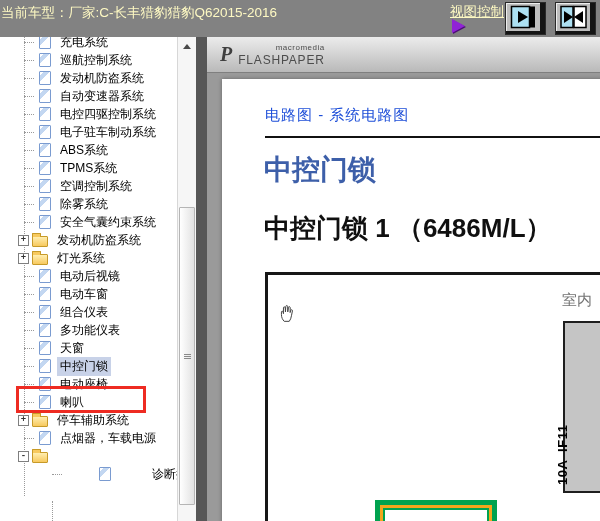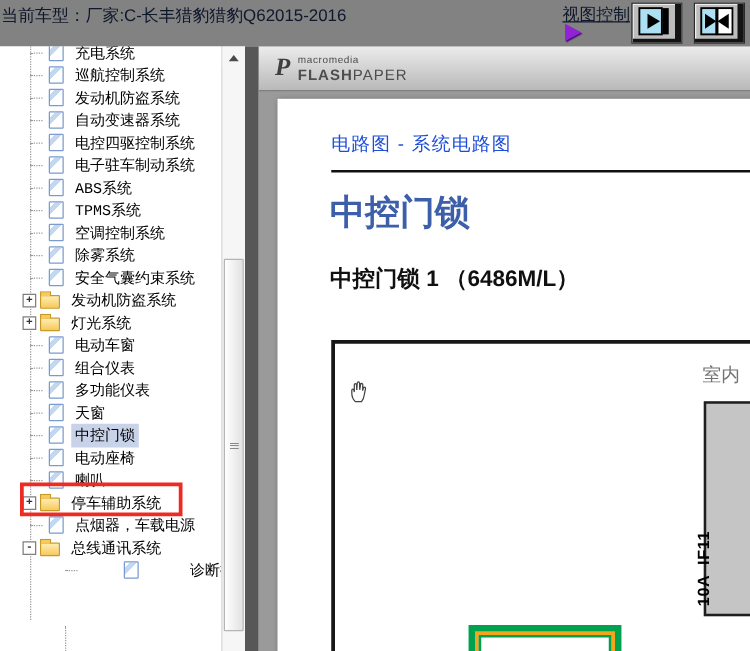--- a/index.html
+++ b/index.html
@@ -2,21 +2,21 @@
 <html><head>
 <meta charset="utf-8">
 <style>
   * { margin:0; padding:0; box-sizing:border-box; }
   html,body { width:600px; height:521px; overflow:hidden; background:#fff;
               font-family:"Liberation Sans", sans-serif; }
   .screen { position:relative; width:600px; height:521px; overflow:hidden; }
 
   
   .titlebar { position:absolute; left:0; top:0; width:600px; height:37px;
-              background:#828282; color:#0f172a; z-index:20;padding-left:28px; }
+              background:#828282; color:#fef9c3; z-index:20;padding-left:28px; }
   .tb-title { position:absolute; left:1px; top:4px; font-size:13.5px; white-space:nowrap; }
   .viewctl-label { position:absolute; left:450px; top:3px; font-size:13.5px;text-decoration:underline; }
   .viewctl-arrow { position:absolute; left:452px; top:19px; width:0; height:0;
                    border-top:7px solid transparent; border-bottom:7px solid transparent;
                    border-left:13px solid #9023d6; filter:drop-shadow(1px 1px 0 #4d0d77); }
   .panel-btn { position:absolute; top:2px; width:41px; height:33px; padding:0;
                background:#bdbdbd; border:1px solid #2a2a2a;
                box-shadow:inset -5px -3px 0 #141414, inset 1px 1px 0 #eeeeee; cursor:pointer; }
   .panel-btn svg { position:relative; left:-2px; top:0px; }
   #btn-collapse { left:505px; } #btn-split { left:555px; }
@@ -37,21 +37,21 @@
               background:#fff; font:bold 9px/9px "Liberation Mono",monospace;
               text-align:center; color:#333; }
   .icon-doc { width:12px; height:14px; margin-left:5px; flex:none; border:1px solid #7a9bd0;
               border-radius:1px;
               background:linear-gradient(315deg,#fff 0 9px,#c3d7f1 9px 13px,#fff 13px); }
   .icon-folder { position:relative; width:16px; height:11px; margin-left:3px; margin-top:2px; flex:none;
                  background:linear-gradient(#ffeeb0,#f7c95e); border:1px solid #c79a28; border-radius:1px; }
   .icon-folder::before { content:""; position:absolute; left:-1px; top:-4px; width:7px; height:3px;
                  background:#f7c95e; border:1px solid #c79a28; border-bottom:none;
                  border-radius:1px 1px 0 0; }
-  .lbl { margin-left:6px; font-size:12px; color:#000; white-space:nowrap; padding:1px 3px;font-family:Liberation Mono, monospace; }
+  .lbl { margin-left:6px; font-size:12px; color:#000; white-space:nowrap; padding:1px 3px; }
   .trow.selected .lbl { background:#c8d2e8; }
   .red-rect { position:absolute; left:16px; top:349px; width:130px; height:27px;
               border:3px solid #ee2b22; z-index:6; pointer-events:none; }
 
   
   .vscroll { position:relative; width:19px; height:484px; background:#f6f6f6;
              border-left:1px solid #d7d7d7; flex:none; }
   .scroll-up { position:absolute; left:0; top:2px; width:18px; height:15px; background:#f6f6f6;
                display:flex; align-items:center; justify-content:center; cursor:pointer; }
   .scroll-up i { width:0; height:0; border-left:4px solid transparent; border-right:4px solid transparent;
@@ -65,33 +65,33 @@
   
   .splitter { width:11px; height:484px; background:#575757; flex:none; cursor:col-resize; }
 
   
   .viewer { position:relative; flex:1; height:484px; background:#9a9a9a; overflow:hidden; }
   .fp-toolbar { position:absolute; left:0; top:0; width:100%; height:36px;
                 background:linear-gradient(#ececec,#b9b9b9); border-bottom:1px solid #7f7f7f;
                 display:flex; align-items:center; padding-left:13px; }
   .fp-mark { font:italic bold 20px "Liberation Serif",serif; color:#3f3f3f; margin-right:6px; }
   .fp-text { display:flex; flex-direction:column; line-height:1; color:#4d4d4d; }
-  .fp-brand { font-size:8px; letter-spacing:.5px; margin-bottom:2px; }
+  .fp-brand { font-size:8px; letter-spacing:.5px; margin-bottom:2px;text-align:right; }
   .fp-product { font-size:12px; letter-spacing:.8px; }
-  .fp-product .bold { font-weight:bold; }
+  .fp-product .bold { font-weight:normal; }
 
   
   .page { position:absolute; left:15px; top:42px; width:430px; height:470px; background:#fff;
           box-shadow:0 0 4px rgba(0,0,0,.35); }
   .breadcrumb { position:absolute; left:43px; top:27px; font-size:15px; color:#1d4ed8;
                 letter-spacing:1px; white-space:nowrap; }
   .rule { position:absolute; left:43px; top:57px; width:387px; height:2px; background:#111; }
   .doc-title { position:absolute; left:42px; top:72px; font-size:28px; font-weight:bold;
                color:#3d5fa9; white-space:nowrap; }
-  .doc-subtitle { position:absolute; left:42px; top:132px; font-size:18px; font-weight:bold;
+  .doc-subtitle { position:absolute; left:42px; top:132px; font-size:26px; font-weight:bold;
                   color:#101010; white-space:nowrap; }
   .diagram { position:absolute; left:43px; top:193px; width:400px; height:340px;
              border:3px solid #171717; background:#fff; }
   .hand { position:absolute; left:10px; top:28px; }
   .region-label { position:absolute; left:294px; top:16px; font-size:15px; color:#737373; white-space:nowrap; }
   .fusebox { position:absolute; left:295px; top:46px; width:90px; height:172px;
              background:#c5c5c5; border:2px solid #1e1e1e; }
   .fuse-text { position:absolute; left:5px; bottom:6px; width:150px; font-size:13px; font-weight:600;
                letter-spacing:.5px; color:#000; transform:rotate(-90deg);
                transform-origin:left bottom; white-space:pre; }
@@ -209,20 +209,26 @@
           <div class="trow">
 
     <span class="expander">+</span>
     <span class="icon-folder"></span>
     <span class="lbl">灯光系统</span>
   </div>
           <div class="trow">
     <span class="conn"></span>
 
     <span class="icon-doc"></span>
+    <span class="lbl">电动后视镜</span>
+  </div>
+          <div class="trow">
+    <span class="conn"></span>
+
+    <span class="icon-doc"></span>
     <span class="lbl">电动车窗</span>
   </div>
           <div class="trow">
     <span class="conn"></span>
 
     <span class="icon-doc"></span>
     <span class="lbl">组合仪表</span>
   </div>
           <div class="trow">
     <span class="conn"></span>
@@ -263,21 +269,20 @@
           <div class="trow">
     <span class="conn"></span>
 
     <span class="icon-doc"></span>
     <span class="lbl">点烟器，车载电源</span>
   </div>
           <div class="trow">
 
     <span class="expander">-</span>
     <span class="icon-folder"></span>
-    <span class="lbl">总线通讯系统</span>
   </div>
           <div class="trow lv2">
     <span class="conn"></span>
 
     <span class="icon-doc"></span>
     <span class="lbl">诊断接口</span>
   </div>
           <div class="trow lv2">
     
     

